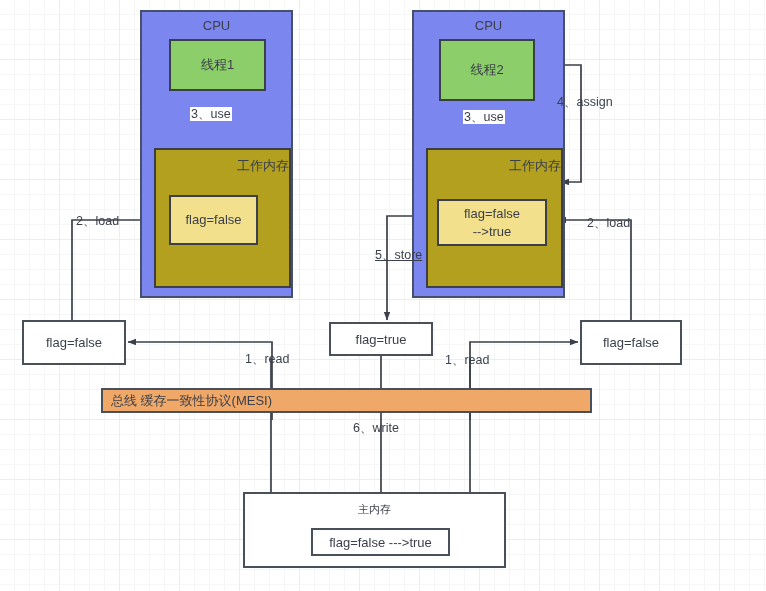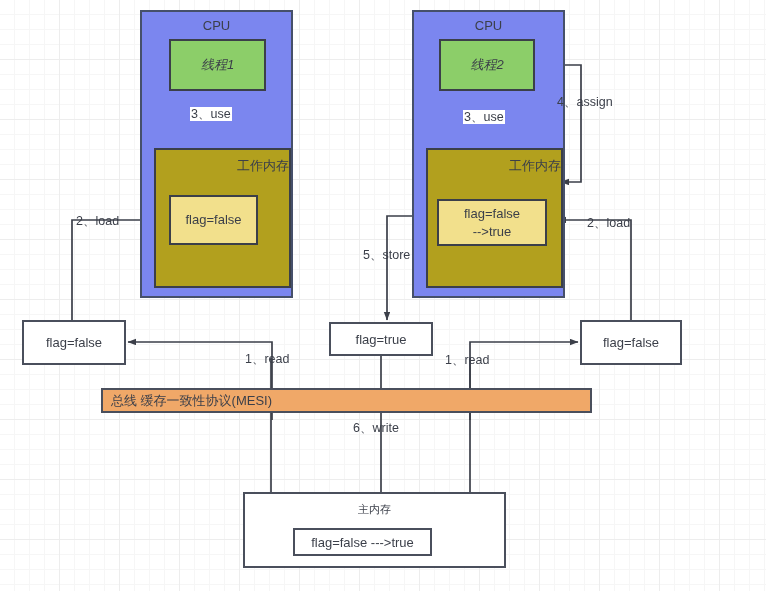--- a/index.html
+++ b/index.html
@@ -54,21 +54,20 @@
     margin-top: 6px;
     font-size: 13px;
     color: #3b3f49;
   }
   .thread-box {
     background: #8cce69;
     border: 2px solid #3b3f49;
     align-items: center;
     justify-content: center;
     font-size: 13px;
-    font-style: italic;
   }
   .wm-box {
     background: #b2a01e;
     border: 2px solid #3b3f49;
     flex-direction: column;
     align-items: flex-end;
   }
   .wm-title {
     margin-top: 7px;
     font-size: 13px;
@@ -170,21 +169,21 @@
   <div class="box wm-box" style="left:154px; top:148px; width:137px; height:140px;">
     <span class="wm-title">工作内存</span>
   </div>
   <div class="box flagvar-box" style="left:169px; top:195px; width:89px; height:50px;">
     <span>flag=false</span>
   </div>
 
   <div class="box cpu-box" style="left:412px; top:10px; width:153px; height:288px;">
     <span class="cpu-title">CPU</span>
   </div>
-  <div class="box thread-box" style="left:439px; top:39px; width:96px; height:52px;">
+  <div class="box thread-box" style="left:439px; top:39px; width:96px; height:62px;">
     <span>线程2</span>
   </div>
   <div class="box wm-box" style="left:426px; top:148px; width:137px; height:140px;">
     <span class="wm-title">工作内存</span>
   </div>
   <div class="box flagvar-box" style="left:437px; top:199px; width:110px; height:47px; flex-direction:column;">
     <span>flag=false</span>
     <span>--&gt;true</span>
   </div>
 
@@ -198,27 +197,27 @@
     <span>flag=false</span>
   </div>
 
   <div class="box bus-box" style="left:85px; top:388px; width:491px; height:25px;margin-left:16px;">
     <span>总线 缓存一致性协议(MESI)</span>
   </div>
 
   <div class="box mem-box" style="left:243px; top:492px; width:263px; height:76px;">
     <span class="mem-title">主内存</span>
   </div>
-  <div class="box plain-box" style="left:293px; top:528px; width:139px; height:28px;">
+  <div class="box plain-box" style="left:311px; top:528px; width:139px; height:28px;">
     <span>flag=false ---&gt;true</span>
   </div>
 
   <div class="lbl" style="left:190px; top:107px;">3、use</div>
   <div class="lbl" style="left:463px; top:110px;">3、use</div>
   <div class="lbl nobg" style="left:556px; top:95px;">4、assign</div>
   <div class="lbl nobg" style="left:75px; top:214px;">2、load</div>
   <div class="lbl nobg" style="left:586px; top:216px;">2、load</div>
-  <div class="lbl nobg" style="left:362px; top:248px;">5、store</div>
+  <div class="lbl nobg" style="left:374px; top:248px;text-decoration:underline;">5、store</div>
   <div class="lbl nobg" style="left:244px; top:352px;">1、read</div>
   <div class="lbl nobg" style="left:444px; top:353px;">1、read</div>
   <div class="lbl nobg" style="left:352px; top:421px;">6、write</div>
 
 </div>
 
 </body></html>

